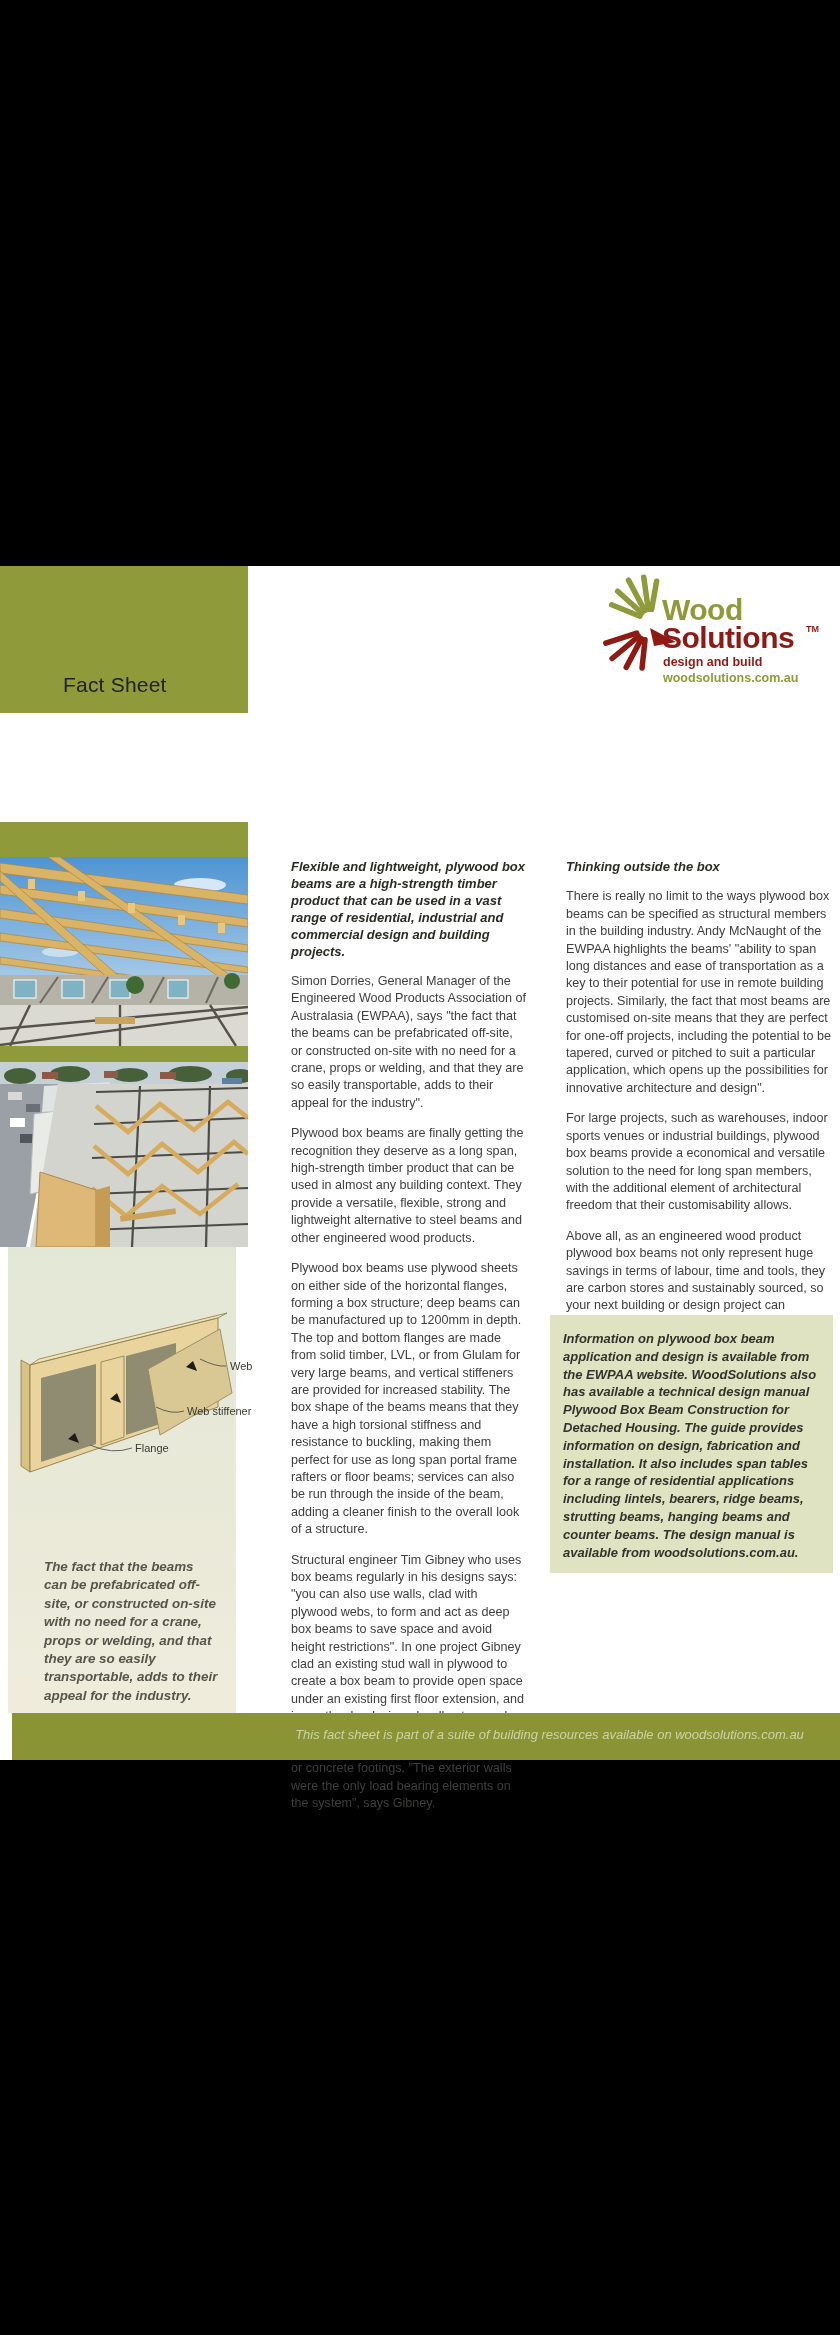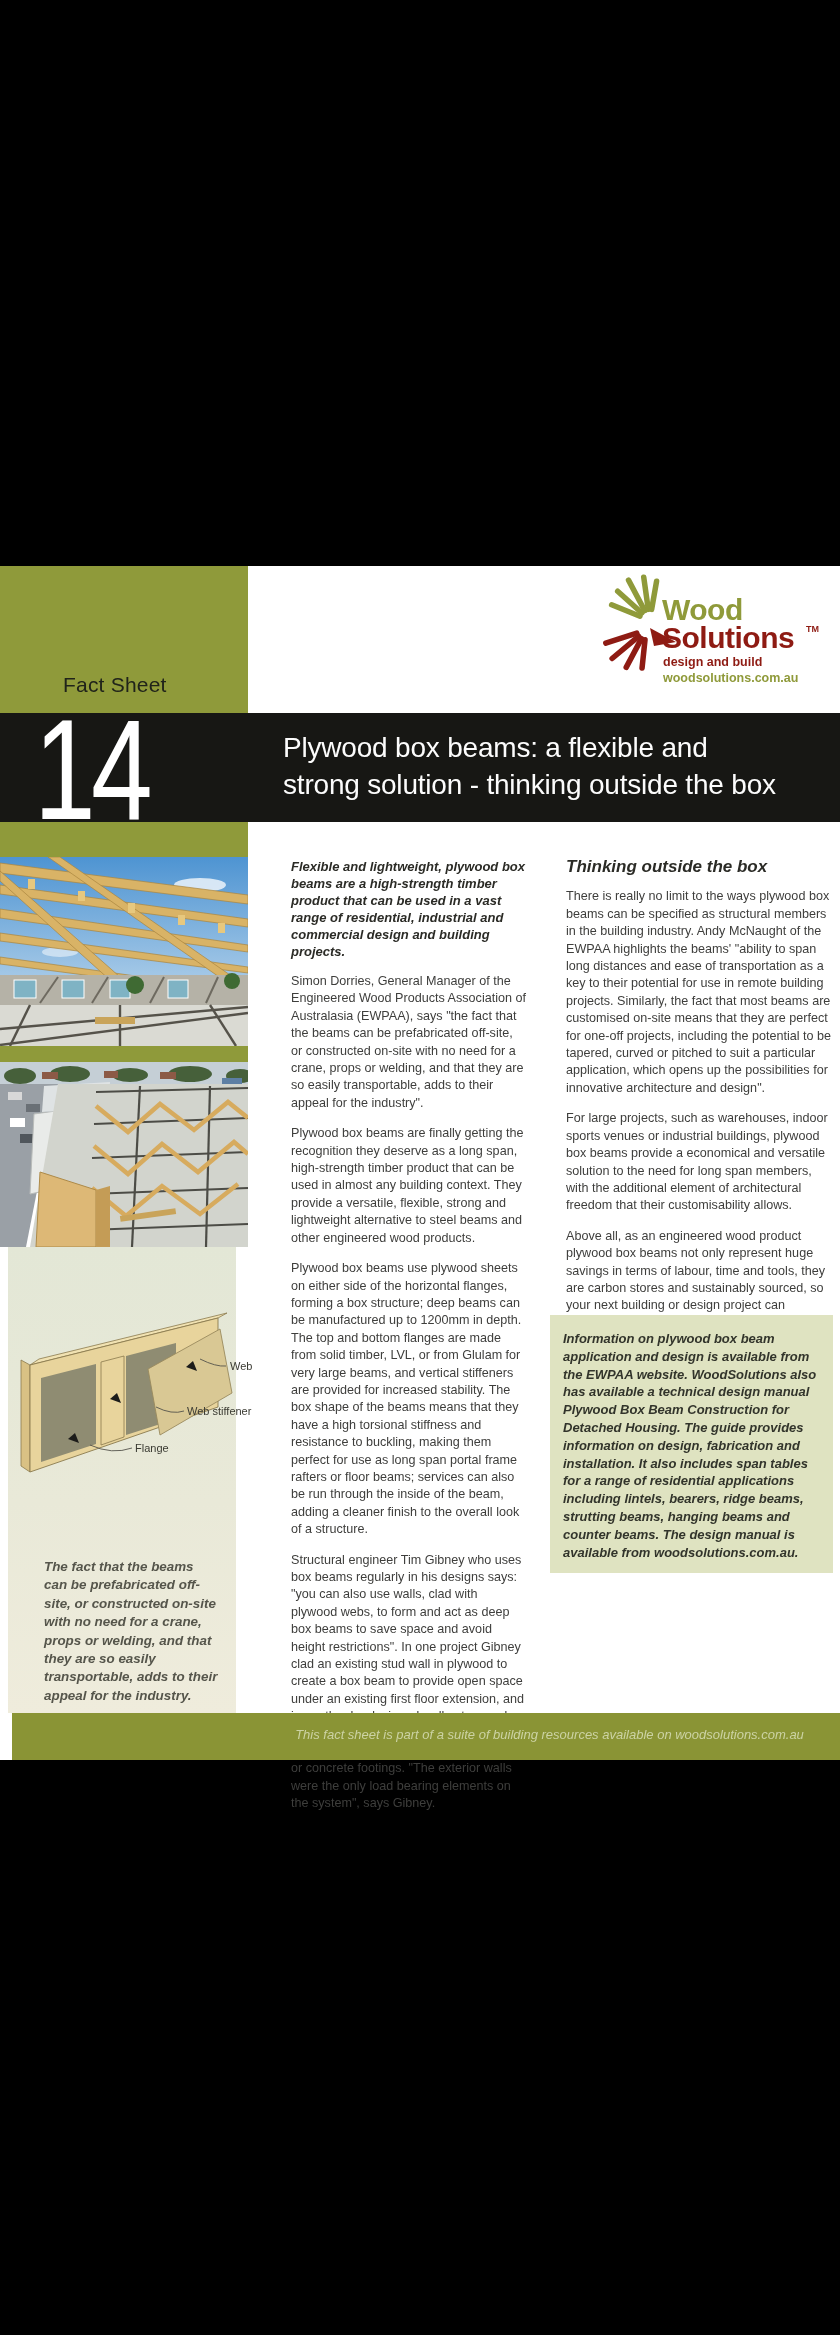--- a/index.html
+++ b/index.html
@@ -34,21 +34,21 @@
   .caption {
     left:44px; top:992px; width:176px; font-size:13.4px; line-height:18.4px;
     font-style:italic; font-weight:600; color:#55554b;
   }
 
   .body-col { font-size:12.6px; line-height:17.4px; color:#3e3e3c; }
   .body-col p { margin:0 0 13px 16px; }
   .col-middle { left:275px; top:292px; width:252px; }
   .col-right  { left:550px; top:292px; width:285px; }
   .intro-par { font-weight:bold; font-style:italic; color:#2b2b26; font-size:13px; line-height:17px; }
-  .col-heading { font-weight:bold; font-style:italic; font-size:17px; color:#2b2b26; margin:0 0 7px 0; }
+  .col-heading { font-weight:bold; font-style:italic; font-size:13px; color:#2b2b26; margin:0 0 7px 0; }
 
   .info-box {
     left:550px; top:749px; width:283px; height:258px; box-sizing:border-box;
     background:#dfe3c1; padding:15px 12px 0 13px;
     font-size:13px; line-height:17.8px; font-weight:bold; font-style:italic; color:#32342b;
     overflow:hidden;
   }
 
   .footer-bar { left:12px; top:1147px; width:840px; height:47px; background:#8a9435; }
   .footer-text {
@@ -95,27 +95,20 @@
           </g>
         </g>
         <text x="62" y="46" font-size="30" font-weight="bold" fill="#8f9a3a" letter-spacing="-0.5">Wood</text>
         <text x="62" y="74" font-size="30" font-weight="bold" fill="#8e1b13" letter-spacing="-0.5">Solutions</text>
         <text x="206" y="58" font-size="9" font-weight="bold" fill="#8e1b13">TM</text>
         <text x="63" y="92" font-size="12.5" font-weight="bold" fill="#8e1b13">design and build</text>
         <text x="63" y="108" font-size="12.5" font-weight="bold" fill="#8f9a3a">woodsolutions.com.au</text>
       </svg>
     </div>
 
-    <div class="abs banner">
-      <div class="abs issue-number">14</div>
-      <div class="abs page-title">
-        <div>Plywood box beams: a flexible and</div>
-        <div>strong solution - thinking outside the box</div>
-      </div>
-    </div>
 
     <div class="abs olive strip-under-banner"></div>
 
     <div class="abs photo1">
       <svg width="248" height="189" viewBox="0 0 248 189">
         <defs>
           <linearGradient id="sky1" x1="0" y1="0" x2="0" y2="1">
             <stop offset="0" stop-color="#4e94d2"></stop>
               <stop offset="1" stop-color="#b9d5ec"></stop>
           </linearGradient>

